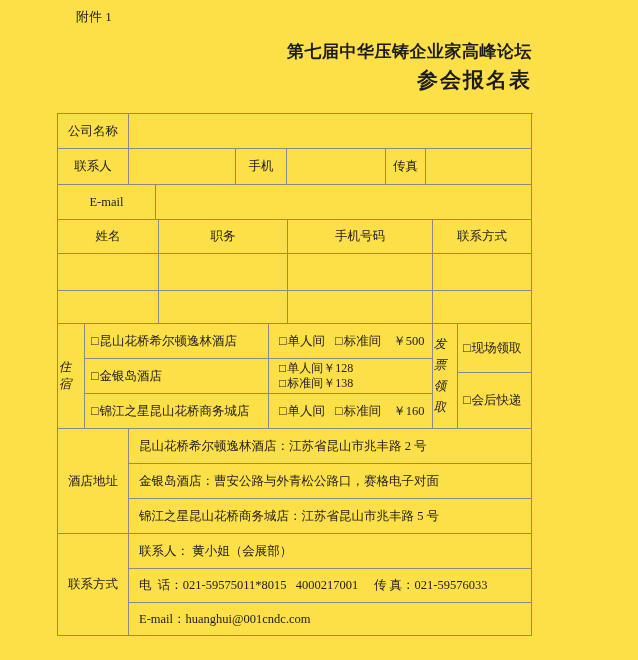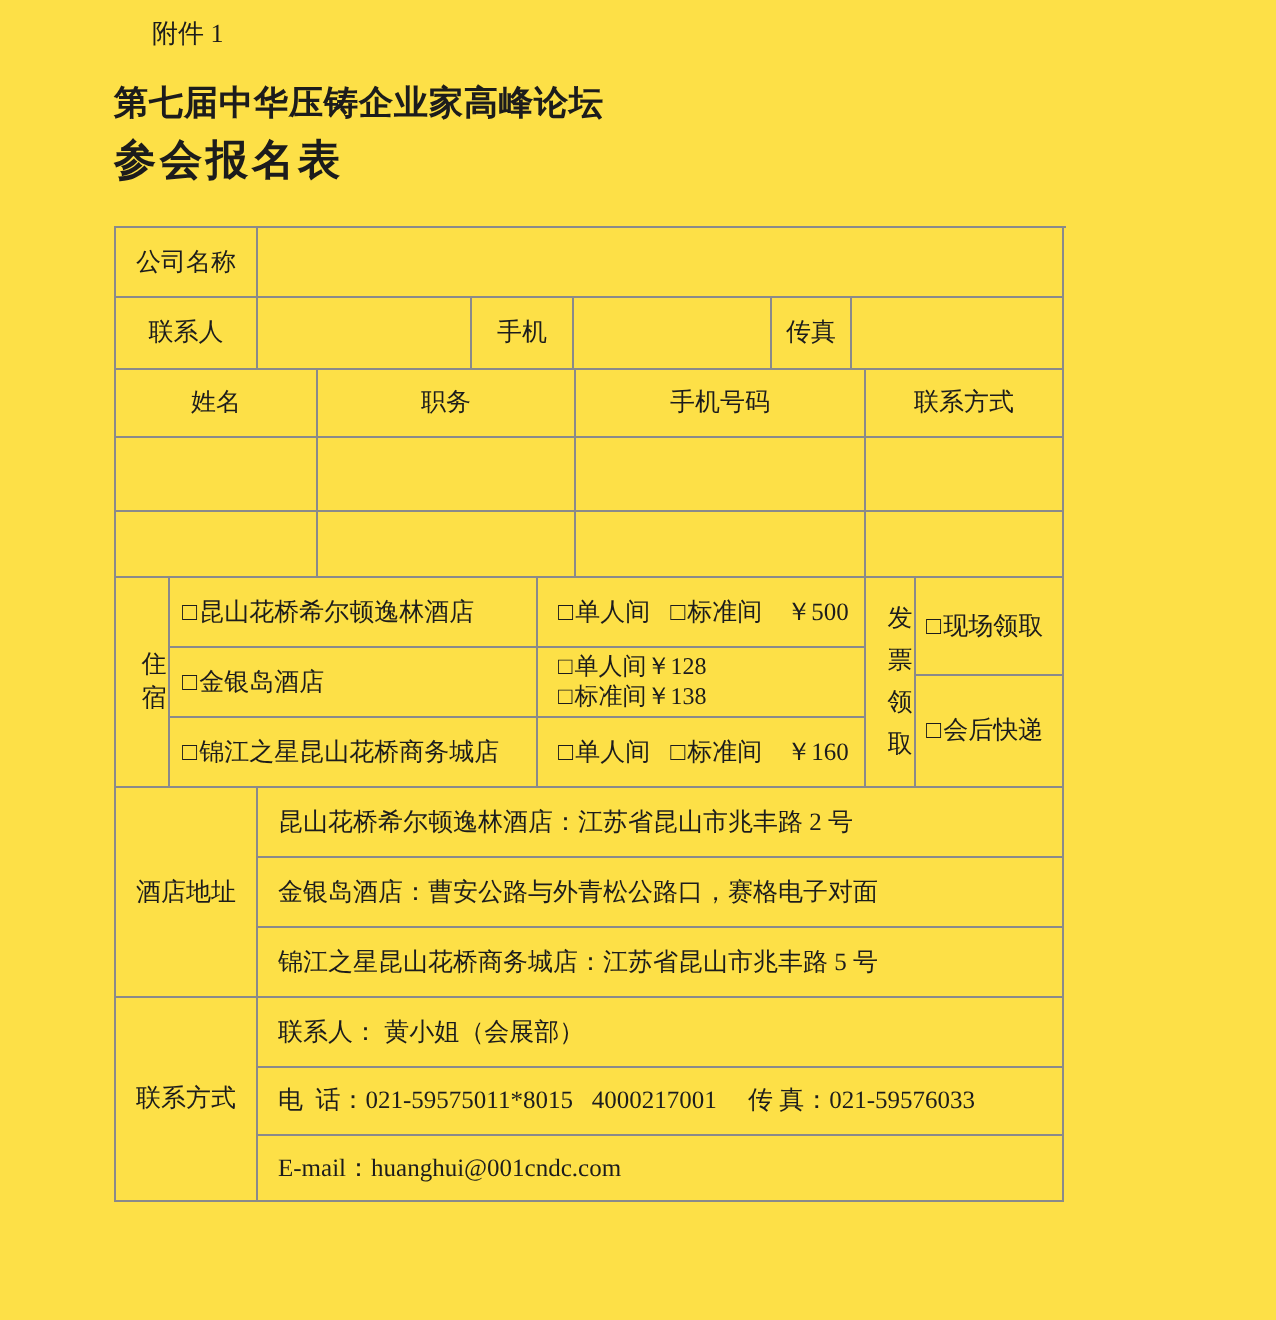--- a/index.html
+++ b/index.html
@@ -14,25 +14,25 @@
     color:var(--text);
     font-family:"Liberation Serif","DejaVu Serif",serif;
     overflow:hidden;
   }
   .attachment{
     position:absolute;left:76px;top:8px;
     font-size:13px;
   }
   .title{
     position:absolute;left:57px;top:40px;width:475px;
-    text-align:left;font-size:17px;font-weight:bold;letter-spacing:0.5px;
+    text-align:right;font-size:17px;font-weight:bold;letter-spacing:0.5px;
   }
   .subtitle{
     position:absolute;left:57px;top:66px;width:475px;
-    text-align:left;font-size:21px;font-weight:bold;letter-spacing:2px;
+    text-align:right;font-size:21px;font-weight:bold;letter-spacing:2px;
   }
   .tbl{
     position:absolute;left:57px;top:113px;width:475px;
     border-top:1px solid var(--border);
     border-left:1px solid var(--border);
     font-size:12.5px;
   }
   .row{display:flex;}
   .col{display:flex;flex-direction:column;}
   .c{
@@ -40,21 +40,21 @@
     border-right:1px solid var(--border);
     border-bottom:1px solid var(--border);
     display:flex;align-items:center;
     overflow:hidden;
   }
   .center{justify-content:center;text-align:left;}
   .pl10{padding-left:10px;}
   .pl6{padding-left:6px;}
   .pl5{padding-left:5px;}
   .pre{white-space:pre;}
-  .vtext{justify-content:flex-end;text-align:center;}
+  .vtext{justify-content:flex-start;text-align:center;font-style:italic;}
   .vtext span{display:block;width:14px;word-break:break-all;}
   .lh-tight span{line-height:17px;}
   .lh-loose span{line-height:21px;}
   .twolines{line-height:15px;font-size:12px;}
   .cb{margin-right:1px;}
   .gap10{margin-left:10px;}
   .gap12{margin-left:12px;text-align:right;}
   
   .w27{width:27px;}.w25{width:25px;}.w40{width:40px;}.w51{width:51px;}
   .w71{width:71px;}.w74{width:74px;}.w98{width:98px;}.w99{width:99px;}
@@ -84,20 +84,24 @@
 
     <div class="row">
       <div class="c center w71 h36">联系人</div>
       <div class="c w107 h36"></div>
       <div class="c center w51 h36">手机</div>
       <div class="c w99 h36"></div>
       <div class="c center w40 h36">传真</div>
       <div class="c w106 h36"></div>
     </div>
 
+    <div class="row">
+      <div class="c center w98 h35">E-mail</div>
+      <div class="c w376 h35"></div>
+    </div>
 
     <div class="row">
       <div class="c center w101 h34">姓名</div>
       <div class="c center w129 h34">职务</div>
       <div class="c center w145 h34">手机号码</div>
       <div class="c center w99 h34">联系方式</div>
     </div>
 
     <div class="row">
       <div class="c w101 h37"></div>

